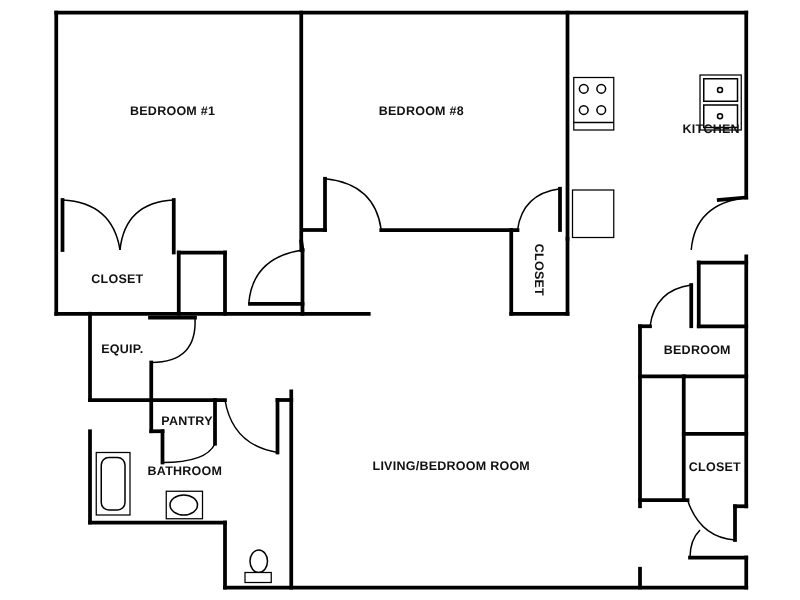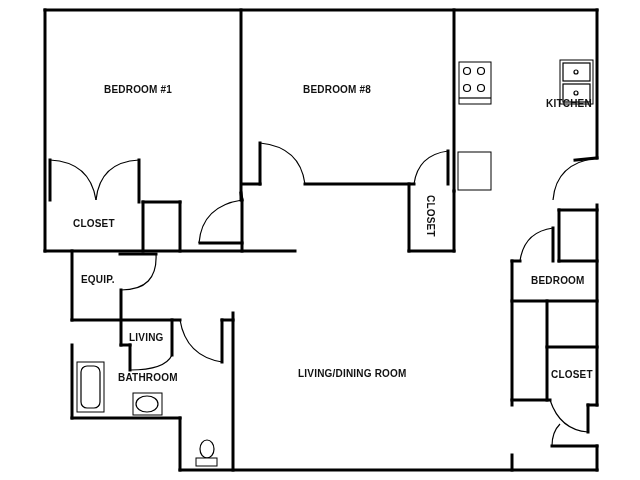--- a/index.html
+++ b/index.html
@@ -130,17 +130,17 @@
     <rect class="fix" x="196" y="458" width="21" height="8"></rect>
   </g>
 </svg>
 
 <div class="label" style="left:104px; top:84px;">BEDROOM #1</div>
 <div class="label" style="left:303px; top:84px;">BEDROOM #8</div>
 <div class="label" style="left:502px; top:98px;margin-left:44px;">KITCHEN</div>
 <div class="label" style="left:73px; top:218px;">CLOSET</div>
 <div class="label vlabel" style="left:436px; top:195px;">CLOSET</div>
 <div class="label" style="left:81px; top:274px;text-align:center;">EQUIP.</div>
-<div class="label" style="left:129px; top:332px;">LIVING</div>
+<div class="label" style="left:129px; top:332px;">PANTRY</div>
 <div class="label" style="left:118px; top:372px;">BATHROOM</div>
-<div class="label" style="left:298px; top:368px;">LIVING/DINING ROOM</div>
+<div class="label" style="left:298px; top:368px;">LIVING/BEDROOM ROOM</div>
 <div class="label" style="left:531px; top:275px;">BEDROOM</div>
 <div class="label" style="left:551px; top:369px;">CLOSET</div>
 
 </body></html>

